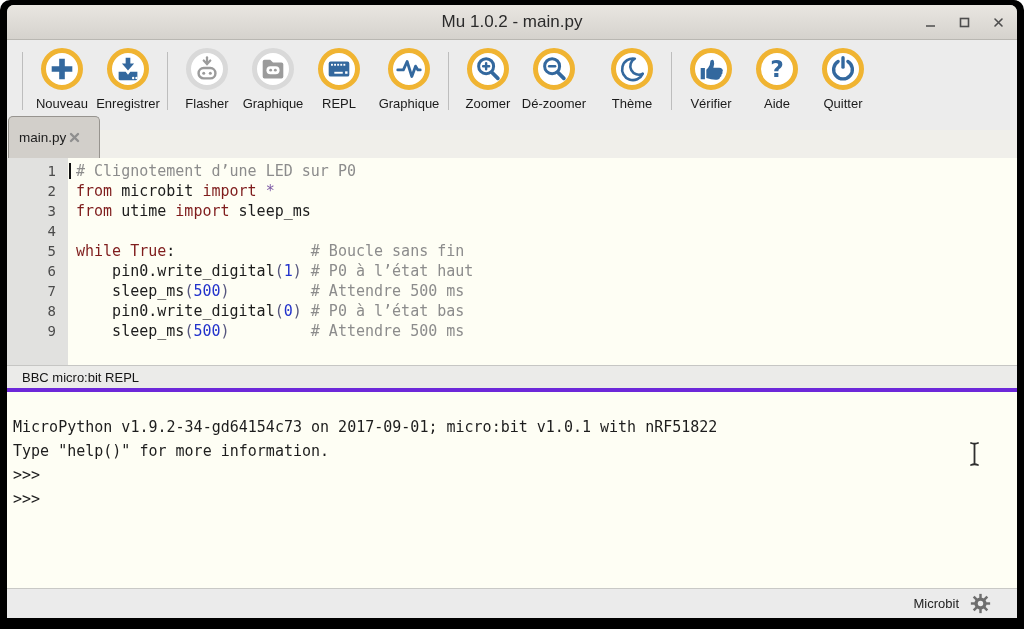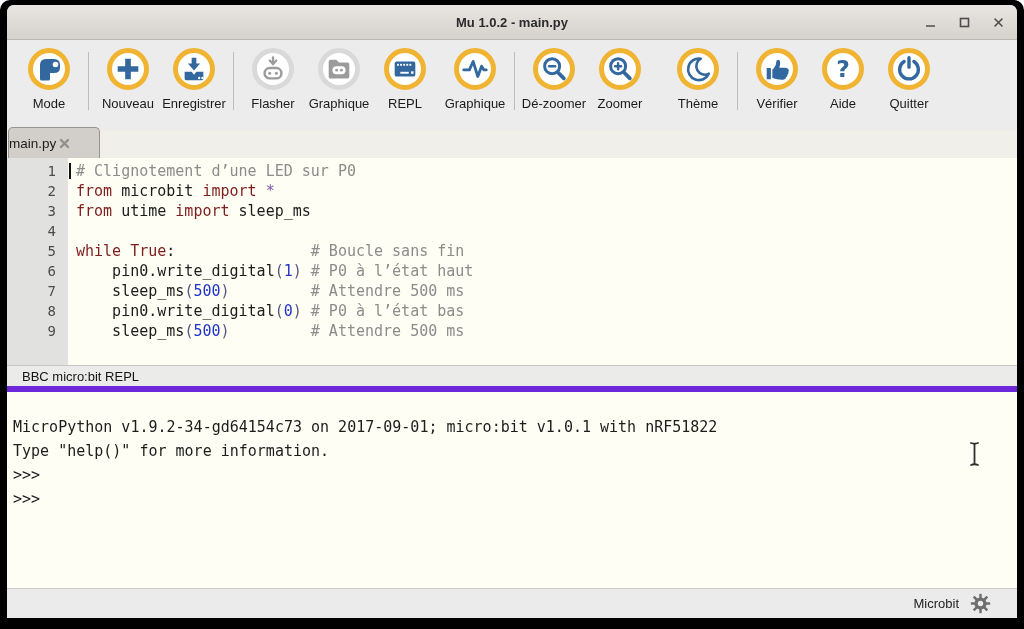--- a/index.html
+++ b/index.html
@@ -2,48 +2,48 @@
 <html><head>
 <meta charset="utf-8">
 <style>
   * { margin:0; padding:0; box-sizing:border-box; }
   html,body { width:1024px; height:629px; background:#fff; font-family:"Liberation Sans", sans-serif; }
   #frame { position:absolute; left:0; top:0; width:1024px; height:629px; background:#000; border-radius:10px 10px 0 0; }
   #window { position:absolute; left:7px; top:5px; width:1010px; height:613px; background:#ececec; border-radius:7px 7px 0 0; overflow:hidden; display:flex; flex-direction:column; }
 
   
   .titlebar { height:35px; flex:0 0 35px; background:linear-gradient(#e9e6e1,#d5d2cd); border-bottom:1px solid #b9b7b2; position:relative; display:flex; align-items:center; justify-content:center; }
-  .titlebar .title { font-size:13px; font-weight:bold; color:#2b2b2b; }
+  .titlebar .title { font-size:17px; font-weight:normal; color:#2b2b2b; }
   .winctrls { position:absolute; right:12px; top:0; height:100%; display:flex; align-items:center; gap:20px; }
   .winctrl { width:14px; height:14px; display:flex; align-items:center; justify-content:center; cursor:default; }
 
   
   .toolbar { height:90px; flex:0 0 90px; background:#ececec; display:flex; align-items:flex-start; padding:8px 0 0 9px; }
   .tbtn { width:66px; display:flex; flex-direction:column; align-items:center; }
   .tbtn .circle { width:42px; height:42px; border-radius:50%; border:5px solid #f0b432; background:#fff; display:flex; align-items:center; justify-content:center; color:#33689e; }
   .tbtn.disabled .circle { border-color:#d9d9d9; color:#9b9b9b; }
   .tbtn .tlabel { margin-top:6px; font-size:13px; color:#1b1b1b; white-space:nowrap; }
   .tsep { width:1px; height:58px; background:#bdbdbd; margin:4px 6px 0 6px; flex:0 0 1px; }
   .ml12 { margin-left:12px;text-align:right; } .ml4 { margin-left:4px; }
 
   
   .tabbar { height:28px; flex:0 0 28px; background:#f0efea; display:flex; align-items:flex-end; padding-left:1px; }
-  .tab { height:31px; min-width:92px; background:#d2cfca; border:1px solid #97948f; border-bottom:none; border-radius:5px 5px 0 0; display:flex; align-items:center; gap:3px; padding:0 0; }
+  .tab { height:42px; min-width:92px; background:#d2cfca; border:1px solid #97948f; border-bottom:none; border-radius:5px 5px 0 0; display:flex; align-items:center; gap:3px; padding:0 10px; }
   .tab .tabname { font-size:13.5px; color:#1c1c1c; }
 
   
   .editor { height:207px; flex:0 0 207px; background:#fefef4; display:flex; position:relative; overflow:hidden; }
   .gutter { flex:0 0 61px; background:#e1e1df; padding:3px 12px 0 0; text-align:right; font-family:"DejaVu Sans Mono", monospace; font-size:14px; line-height:20px; color:#4b4b4b; }
   .code { flex:1; padding:3px 0 0 8px; font-family:"DejaVu Sans Mono", monospace; font-size:15px; line-height:20px; color:#1c1c1c; white-space:pre; }
   .kw { color:#7f1d1d; } .num { color:#2333cc; } .com { color:#8c8c8c; }
   .par { color:#56567e; } .star { color:#7d5aa6; }
   .caret { position:absolute; left:62px; top:5px; width:2px; height:16px; background:#111; }
 
   
-  .replheader { height:27px; flex:0 0 27px; background:#ebebe9; border-top:1px solid #c6c6c4; border-bottom:6px solid #6d28d9; display:flex; align-items:center; padding-left:15px; font-size:13px; color:#151515; }
+  .replheader { height:27px; flex:0 0 27px; background:#ebebe9; border-top:1px solid #c6c6c4; border-bottom:4px solid #6d28d9; display:flex; align-items:center; padding-left:15px; font-size:13px; color:#151515; }
 
   
   .repl { flex:1; background:#fefef4; overflow:hidden; }
   .repl pre { margin:0; padding:23px 0 0 6px; font-family:"DejaVu Sans Mono", monospace; font-size:15px; line-height:24px; color:#1d1d1d; }
 
   
   .statusbar { height:30px; flex:0 0 30px; background:#ebebeb; border-top:1px solid #c9c9c6; display:flex; align-items:center; justify-content:flex-end; gap:11px; padding-right:26px; }
   .statusbar .modename { font-size:13px; color:#222; }
 
   #mousecursor { position:absolute; left:967px; top:441px; width:15px; height:26px; pointer-events:none; }
@@ -69,29 +69,20 @@
         </span>
         <span class="winctrl">
           <svg width="13" height="13" viewBox="0 0 13 13">
               <path d="M3 3 L10 10 M10 3 L3 10" stroke="#4d4d4d" stroke-width="1.6" stroke-linecap="round"></path>
             </svg>
         </span>
       </div>
     </div>
 
     <div class="toolbar" id="toolbar">
-        <div class="tbtn">
-          <div class="circle">
-            <svg width="32" height="32" viewBox="0 0 32 32">
-              <path fill="currentColor" d="M7 26 Q7 27.5 8.5 27.5 H15.5 Q17 27.5 17 26 V20 H21 Q27 20 27 14.5 V12 Q27 6 21 6 H13 Q7 6 7 12 Z"></path>
-              <circle cx="22.5" cy="11.5" r="2.8" fill="#fff"></circle>
-            </svg>
-          </div>
-          <span class="tlabel">Mode</span>
-        </div>
         <div class="tsep"></div>
         <div class="tbtn">
           <div class="circle">
             <svg width="30" height="30" viewBox="0 0 32 32">
               <path fill="currentColor" d="M13 5 h6 v8 h8 v6 h-8 v8 h-6 v-8 H5 v-6 h8 z"></path>
             </svg>
           </div>
           <span class="tlabel">Nouveau</span>
         </div>
         <div class="tbtn">
@@ -157,34 +148,34 @@
             </svg>
           </div>
           <span class="tlabel">Graphique</span>
         </div>
         <div class="tsep"></div>
         <div class="tbtn">
           <div class="circle">
             <svg width="30" height="30" viewBox="0 0 32 32">
               <circle cx="14" cy="13" r="8" fill="none" stroke="currentColor" stroke-width="3.2"></circle>
               <path d="M20 19.5 L26.5 26" stroke="currentColor" stroke-width="4" stroke-linecap="round"></path>
-              <path d="M10.8 13 H17.2" stroke="currentColor" stroke-width="2.6" stroke-linecap="round"></path>
-            </svg>
-          </div>
-          <span class="tlabel">Dé-zoomer</span>
+              <path d="M14 9.8 V16.2 M10.8 13 H17.2" stroke="currentColor" stroke-width="2.6" stroke-linecap="round"></path>
+            </svg>
+          </div>
+          <span class="tlabel">Zoomer</span>
         </div>
         <div class="tbtn">
           <div class="circle">
             <svg width="30" height="30" viewBox="0 0 32 32">
               <circle cx="14" cy="13" r="8" fill="none" stroke="currentColor" stroke-width="3.2"></circle>
               <path d="M20 19.5 L26.5 26" stroke="currentColor" stroke-width="4" stroke-linecap="round"></path>
-              <path d="M14 9.8 V16.2 M10.8 13 H17.2" stroke="currentColor" stroke-width="2.6" stroke-linecap="round"></path>
-            </svg>
-          </div>
-          <span class="tlabel">Zoomer</span>
+              <path d="M10.8 13 H17.2" stroke="currentColor" stroke-width="2.6" stroke-linecap="round"></path>
+            </svg>
+          </div>
+          <span class="tlabel">Dé-zoomer</span>
         </div>
         <div class="tbtn ml12">
           <div class="circle">
             <svg width="30" height="30" viewBox="0 0 32 32">
               <path d="M19 5 A11.5 11.5 0 1 0 27.5 21 A9 9 0 0 1 19 5 Z" fill="none" stroke="currentColor" stroke-width="2.8" stroke-linejoin="round"></path>
             </svg>
           </div>
           <span class="tlabel">Thème</span>
         </div>
         <div class="tsep"></div>

